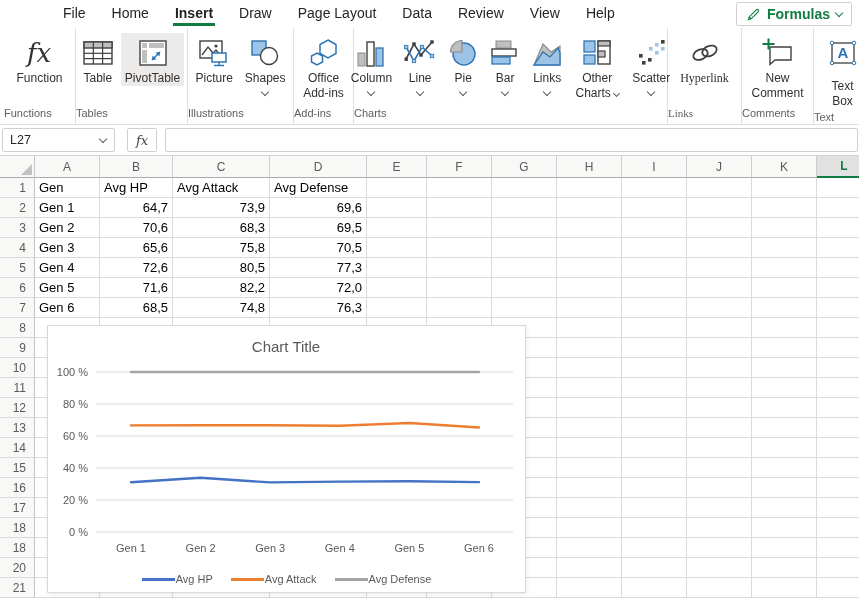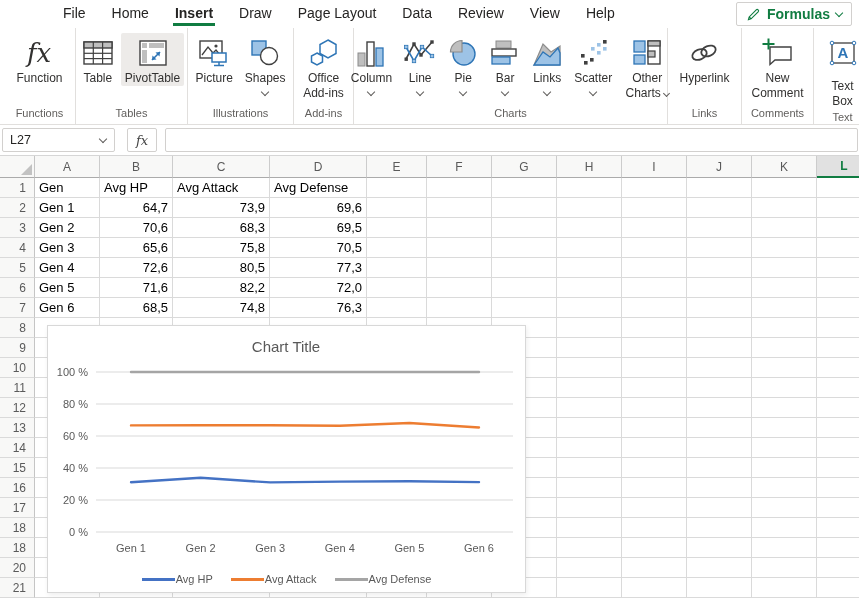--- a/index.html
+++ b/index.html
@@ -18,21 +18,21 @@
     position:absolute; right:7px; top:2px; height:24px; background:#fff;
     border:1px solid #D2D0CE; border-radius:2px; display:flex; align-items:center;
     gap:6px; padding:0 9px; color:#107C41; font-weight:700; font-size:14px;
   }
   .chev { display:inline-block; width:6px; height:6px; border-right:1.4px solid #605E5C; border-bottom:1.4px solid #605E5C; transform:rotate(45deg); }
   .chev.green { border-color:#107C41; margin-top:-3px; }
   
   .ribbon { height:97px; display:flex; border-bottom:1px solid #E1DFDD; padding-left:4px; }
   .rgroup { display:flex; flex-direction:column; border-right:1px solid #E1DFDD; flex:none; }
   .rgroup-buttons { flex:1; display:flex; align-items:flex-start; justify-content:center; gap:4px; padding-top:5px; }
-  .rgroup-label { height:19px; text-align:center; font-size:11px; color:#605E5C; line-height:16px; }
+  .rgroup-label { height:19px; font-size:11px; color:#605E5C; line-height:16px; }
   .rbtn { display:flex; flex-direction:column; align-items:center; padding:2px 4px 0 4px; font-size:12px; color:#323130; border-radius:2px; }
   .rbtn.highlight { background:#EDEBE9; }
   .rbtn .icon { height:36px; display:flex; align-items:center; justify-content:center; }
   .rbtn .lbl { line-height:1.25; text-align:center; white-space:nowrap; }
   .rbtn .lbl.wrap { white-space:normal; }
   .rbtn .chev { margin-top:3px; }
   
   .fbar { height:31px; display:flex; align-items:center; padding:0 1px 0 2px; border-bottom:1px solid #D6D6D6; }
   .namebox { width:113px; height:24px; border:1px solid #D2D0CE; border-radius:2px; display:flex; align-items:center; justify-content:space-between; padding:0 8px 0 7px; font-size:12.5px; }
   .fxbox { margin-left:12px; width:30px; height:24px; border:1px solid #D2D0CE; border-radius:2px; display:flex; align-items:center; justify-content:center; }
@@ -234,54 +234,54 @@
             <svg width="30" height="28" viewBox="0 0 30 28">
               <polygon points="2,26 11,5 19,13 28,7 28,26" fill="#BFBFBF" stroke="#8C8C8C" stroke-width="1.2"></polygon>
               <polygon points="2,26 11,13 18,18 26,9 28,14 28,26" fill="#9DC3E6" stroke="#2E75B6" stroke-width="1.3"></polygon>
             </svg>
           </span>
           <div class="lbl">Links</div>
           <span class="chev"></span>
         </div>
         <div class="rbtn">
           <span class="icon">
+            <svg width="30" height="28" viewBox="0 0 30 28">
+              <rect x="2" y="2" width="11" height="11" fill="#9DC3E6" stroke="#2E75B6" stroke-width="1.3"></rect>
+              <rect x="2" y="16" width="11" height="9" fill="#9DC3E6" stroke="#2E75B6" stroke-width="1.3"></rect>
+              <rect x="16" y="2" width="12" height="23" fill="#fff" stroke="#404040" stroke-width="1.4"></rect>
+              <rect x="16" y="2" width="12" height="5" fill="#BFBFBF" stroke="#404040" stroke-width="1.2"></rect>
+              <rect x="16" y="12" width="7" height="6" fill="#BFBFBF" stroke="#404040" stroke-width="1.2"></rect>
+            </svg>
+          </span>
+          <div class="lbl wrap" style="width: 46px;">Other Charts<span class="chev" style="width: 5px; height: 5px; margin-left: 3px; margin-bottom: 1px;"></span></div>
+        </div>
+        <div class="rbtn">
+          <span class="icon">
             <svg width="30" height="30" viewBox="0 0 30 30">
               <g fill="#404040">
                 <rect x="3" y="16" width="3.6" height="3.6"></rect>
                 <rect x="6" y="23" width="3.6" height="3.6"></rect>
                 <rect x="12" y="20" width="3.6" height="3.6"></rect>
                 <rect x="25" y="2" width="3.6" height="3.6"></rect>
               </g>
               <g fill="#9DC3E6">
                 <rect x="13" y="9" width="3.6" height="3.6"></rect>
                 <rect x="19" y="5" width="3.6" height="3.6"></rect>
                 <rect x="19" y="13" width="3.6" height="3.6"></rect>
                 <rect x="25" y="9" width="3.6" height="3.6"></rect>
               </g>
             </svg>
           </span>
           <div class="lbl">Scatter</div>
           <span class="chev"></span>
         </div>
-        <div class="rbtn">
-          <span class="icon">
-            <svg width="30" height="28" viewBox="0 0 30 28">
-              <rect x="2" y="2" width="11" height="11" fill="#9DC3E6" stroke="#2E75B6" stroke-width="1.3"></rect>
-              <rect x="2" y="16" width="11" height="9" fill="#9DC3E6" stroke="#2E75B6" stroke-width="1.3"></rect>
-              <rect x="16" y="2" width="12" height="23" fill="#fff" stroke="#404040" stroke-width="1.4"></rect>
-              <rect x="16" y="2" width="12" height="5" fill="#BFBFBF" stroke="#404040" stroke-width="1.2"></rect>
-              <rect x="16" y="12" width="7" height="6" fill="#BFBFBF" stroke="#404040" stroke-width="1.2"></rect>
-            </svg>
-          </span>
-          <div class="lbl wrap" style="width: 46px;">Other Charts<span class="chev" style="width: 5px; height: 5px; margin-left: 3px; margin-bottom: 1px;"></span></div>
-        </div>
       </div>
       <div class="rgroup-label">Charts</div>
     </div>
-    <div class="rgroup" style="width: 74px;">
+    <div class="rgroup" style="width: 74px; font-family: Liberation Serif, serif;">
       <div class="rgroup-buttons">
         <div class="rbtn">
           <span class="icon">
             <svg width="34" height="26" viewBox="0 0 34 26">
               <g fill="none" stroke="#404040" stroke-width="1.8">
                 <ellipse cx="12.5" cy="14.5" rx="7.5" ry="5" transform="rotate(-22 12.5 14.5)"></ellipse>
                 <ellipse cx="21.5" cy="11" rx="7.5" ry="5" transform="rotate(-22 21.5 11)"></ellipse>
               </g>
             </svg>
           </span>

